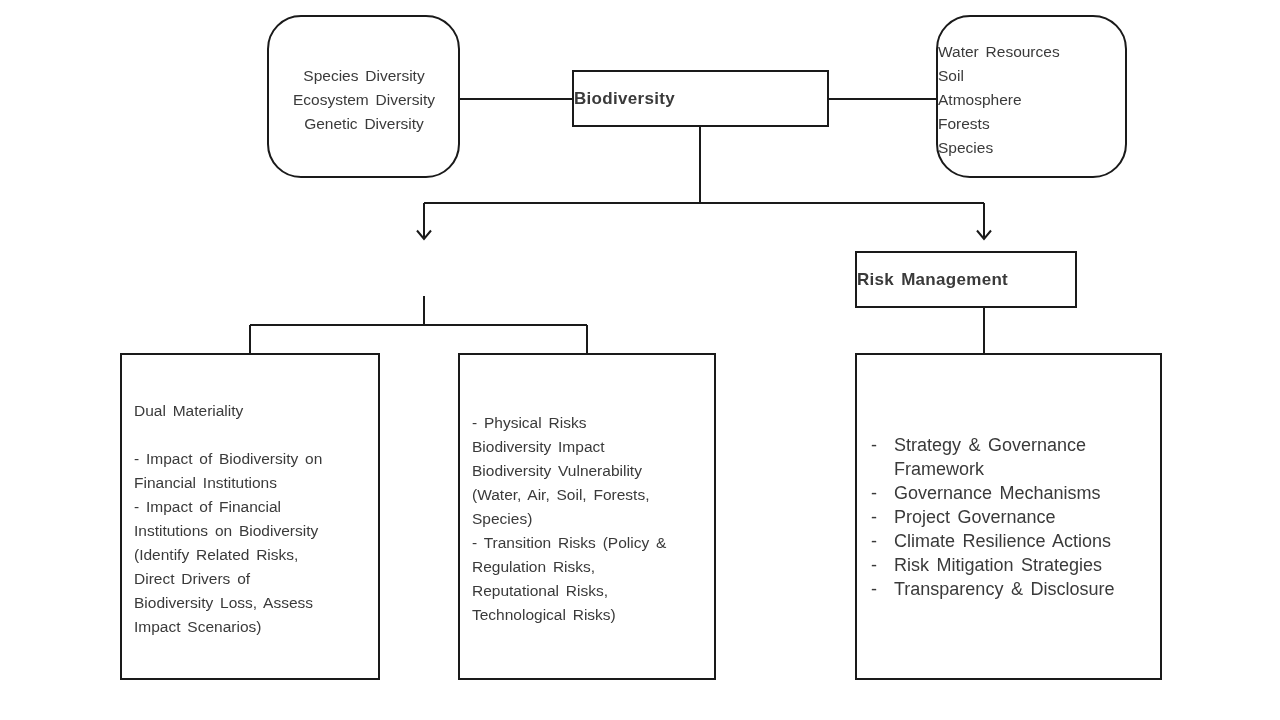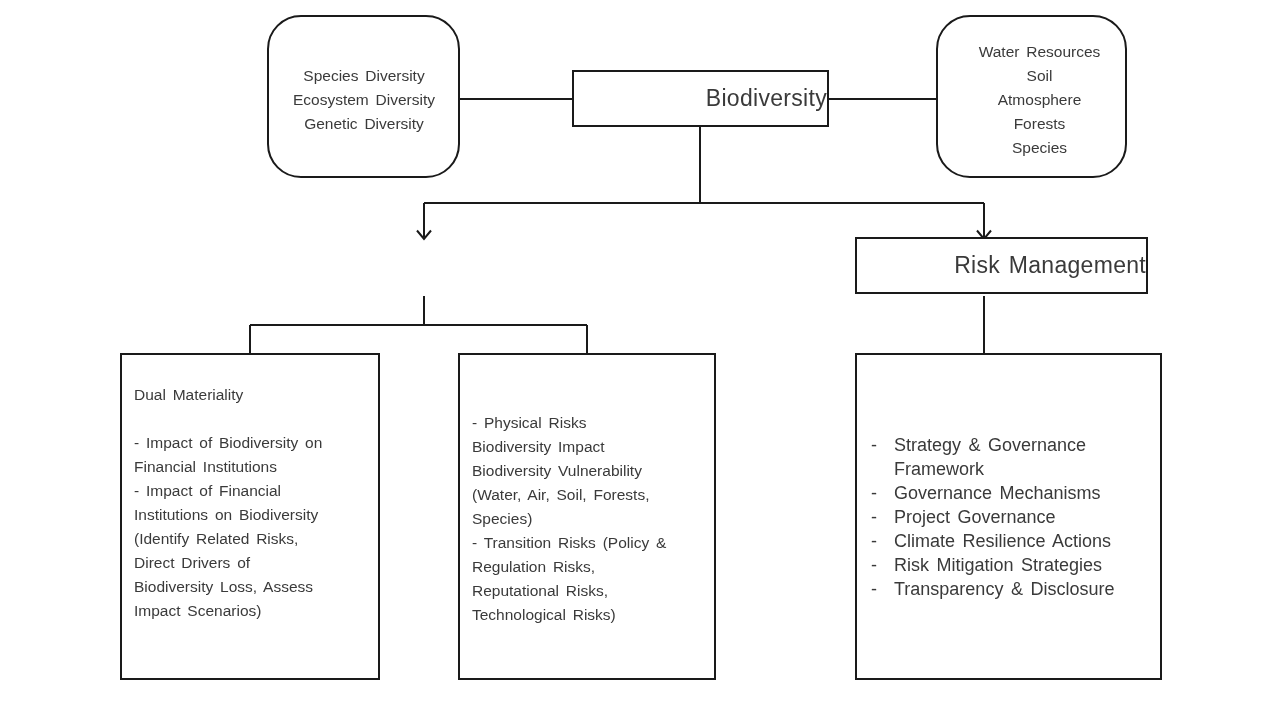--- a/index.html
+++ b/index.html
@@ -27,64 +27,64 @@
   .node {
     position: absolute;
     box-sizing: border-box;
     border: 2.5px solid #1a1a1a;
     background: #ffffff;
     z-index: 2;
   }
   .label-node {
     display: flex;
     align-items: center;
-    justify-content: flex-end;
-    font-size: 23px;
+    justify-content: flex-start;
+    font-size: 17px;
     letter-spacing: 0.3px;
     word-spacing: 2px;
     color: #3a3a3a;
+    font-weight: bold;
   }
   .note {
     border-radius: 34px;
     display: flex;
     flex-direction: column;
     justify-content: center;
   }
   .note-text {
     white-space: pre;
     font-size: 15.5px;
     line-height: 24px;
     word-spacing: 2.5px;
     margin-top: 6px;
   }
   .note-left .note-text {
     text-align: center;
     padding-left: 1px;
   }
   .note-center .note-text {
-    text-align: center;
-    margin-left: 16px;
+    text-align: left;
   }
   .detail-box {
     font-size: 15.5px;
     line-height: 24px;
     word-spacing: 2.5px;
   }
   .detail-inner {
     padding-left: 12px;
     padding-right: 6px;
   }
   .detail-title {
     white-space: pre;
   }
   .detail-body {
     white-space: pre;
     margin-top: 24px;
   }
-  .pad-dual { padding-top: 28px; }
+  .pad-dual { padding-top: 44px; }
   .pad-attr { padding-top: 32px; }
   .details-list-box {
     display: flex;
     flex-direction: column;
     justify-content: center;
     font-size: 18px;
     line-height: 24px;
     word-spacing: 2.5px;
   }
   ul.mgmt-list {
@@ -137,21 +137,21 @@
 
   <div class="node note note-center" style="left:936px; top:15px; width:191px; height:163px;">
     <div class="note-text">Water Resources
 Soil
 Atmosphere
 Forests
 Species</div>
   </div>
 
 
-  <div class="node label-node" style="left:855px; top:237px; width:293px; height:57px;">
+  <div class="node label-node" style="left:855px; top:251px; width:222px; height:57px;">
     <span>Risk Management</span>
   </div>
 
   <div class="node detail-box" style="left:120px; top:353px; width:260px; height:327px;">
     <div class="detail-inner pad-dual">
       <div class="detail-title">Dual Materiality</div>
       <div class="detail-body">- Impact of Biodiversity on
 Financial Institutions
 - Impact of Financial
 Institutions on Biodiversity

